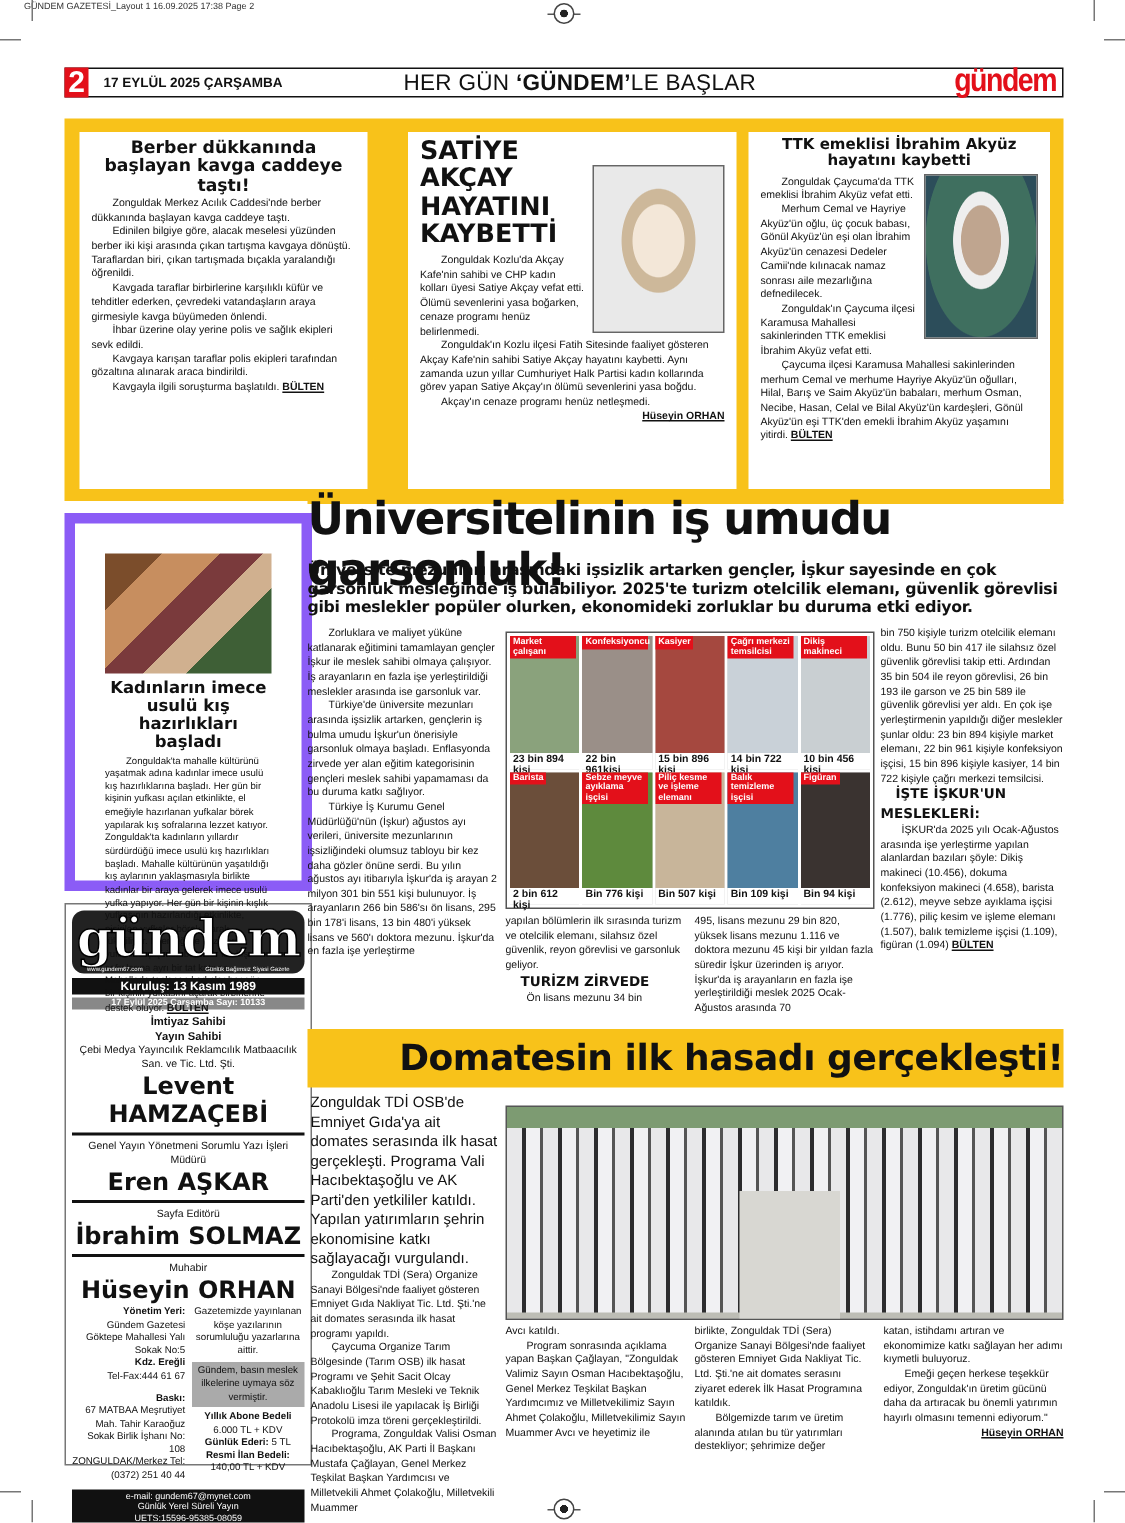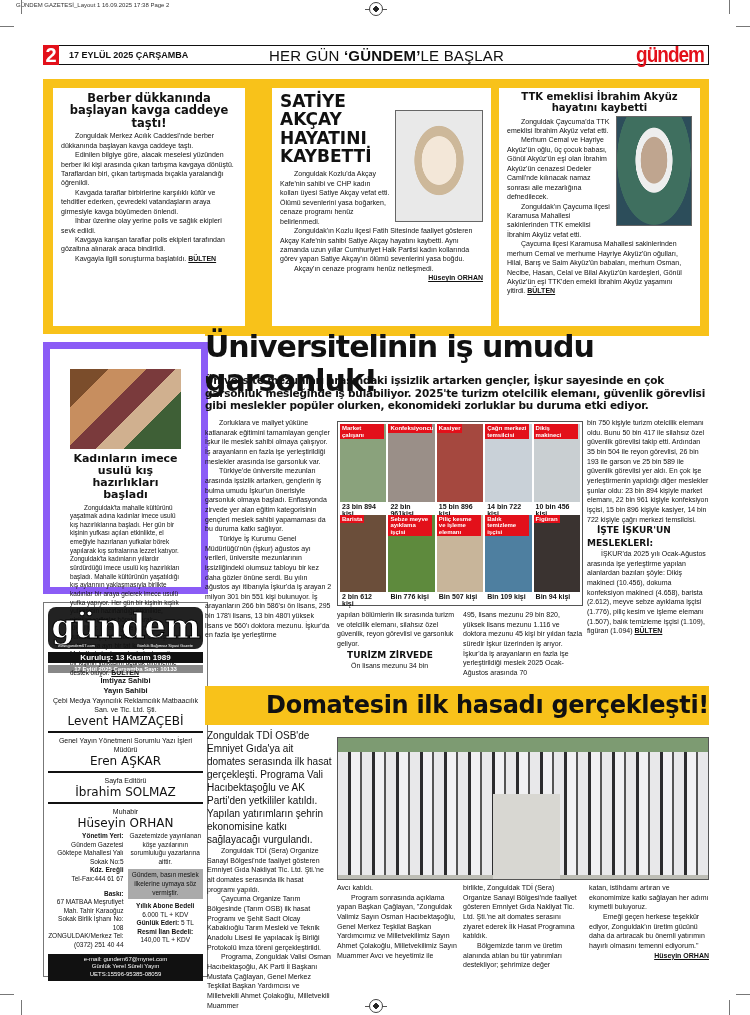--- a/index.html
+++ b/index.html
@@ -31,21 +31,21 @@
 .imece{border:7px solid #8b5cf6;padding:20px;height:252px}
 .imece-photo{height:80px;background:linear-gradient(135deg,#7b4d2b 0 20%,#c78e5f 20% 40%,#7a3a3c 40% 55%,#d0b08f 55% 70%,#3e5f36 70%)}
 .imprint{border:1px solid #777;margin-top:8px;height:375px;padding:4px;text-align:center}
 .logo-box{background:#222;border-radius:8px;color:#fff;height:42px;display:flex;flex-direction:column;align-items:center;justify-content:center}
 .logo-box .lg{font-family:"DejaVu Serif",serif;font-weight:bold;font-size:34px;letter-spacing:-1px;line-height:34px;color:#fff;-webkit-text-stroke:1px #000}
 .logo-box .sm{font-size:4px;width:100%;display:flex;justify-content:space-between;padding:0 10px}
 .barblack{background:#111;color:#fff;font-weight:bold;font-size:8px;padding:1px;margin-top:3px}
 .bargray{background:#888;color:#fff;font-weight:bold;font-size:6px;padding:1px;margin-top:2px}
 .imp-t{font-weight:bold;font-size:7.5px;line-height:1.3}
 .imp-n{font-size:7px;line-height:1.3}
-.imp-big{font-family:"DejaVu Sans",sans-serif;font-weight:normal;font-size:12px}
+.imp-big{font-family:"DejaVu Sans",sans-serif;font-weight:bold;font-size:16px}
 .hr{height:2px;background:#111;margin:3px 0}
 .imp-grid{display:flex;gap:4px;font-size:6.5px;line-height:1.32;margin-top:2px}
 .imp-grid>div{flex:1}
 .graybox{background:#aaa;padding:2px;margin:3px 0}
 .imp-foot{background:#111;color:#fff;font-size:6px;padding:2px;margin-top:4px;line-height:1.3}
 .midhead{position:absolute;left:205px;top:333px;width:504px;height:3px}
 .bigh{position:absolute;left:205px;top:330px;width:510px;font-family:"DejaVu Sans",sans-serif;font-weight:bold;font-size:30px;letter-spacing:-1px;line-height:34px}
 .subh{position:absolute;left:205px;top:374px;width:510px;font-family:"DejaVu Sans",sans-serif;font-weight:bold;font-size:10.5px;line-height:1.2;letter-spacing:-.2px}
 .col{position:absolute;font-size:7px;line-height:1.38}
 .col p{text-indent:14px}

